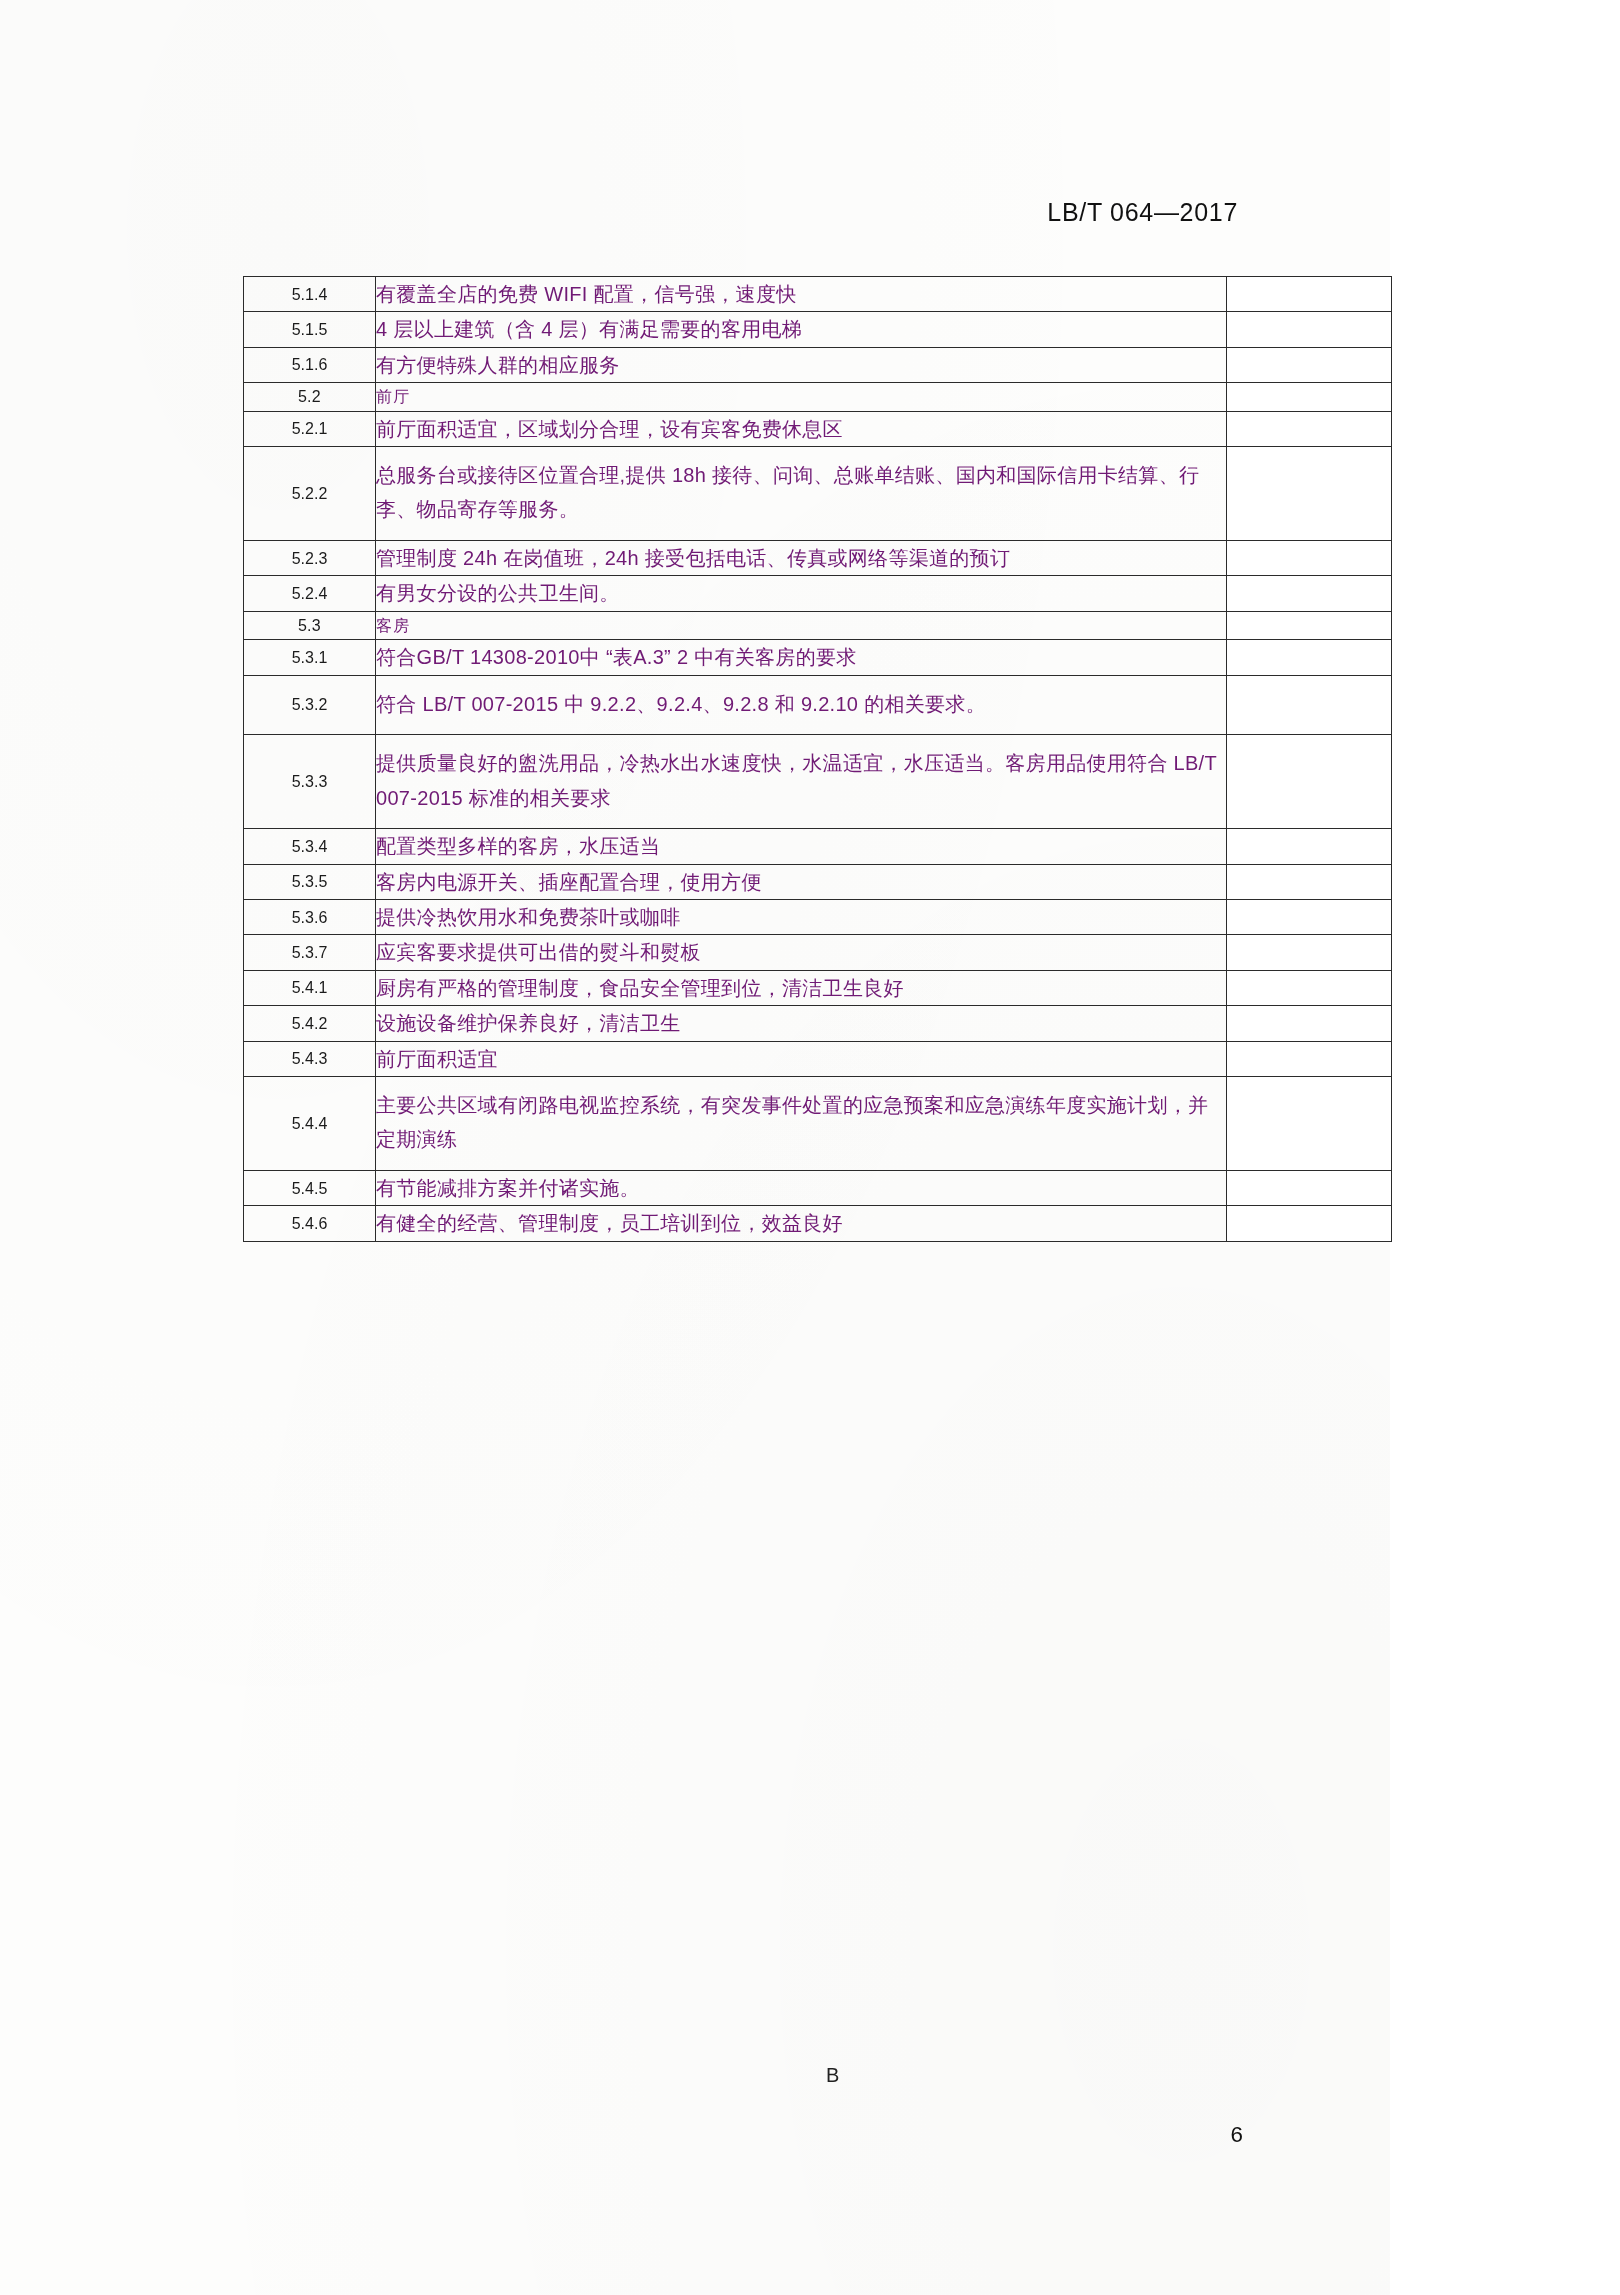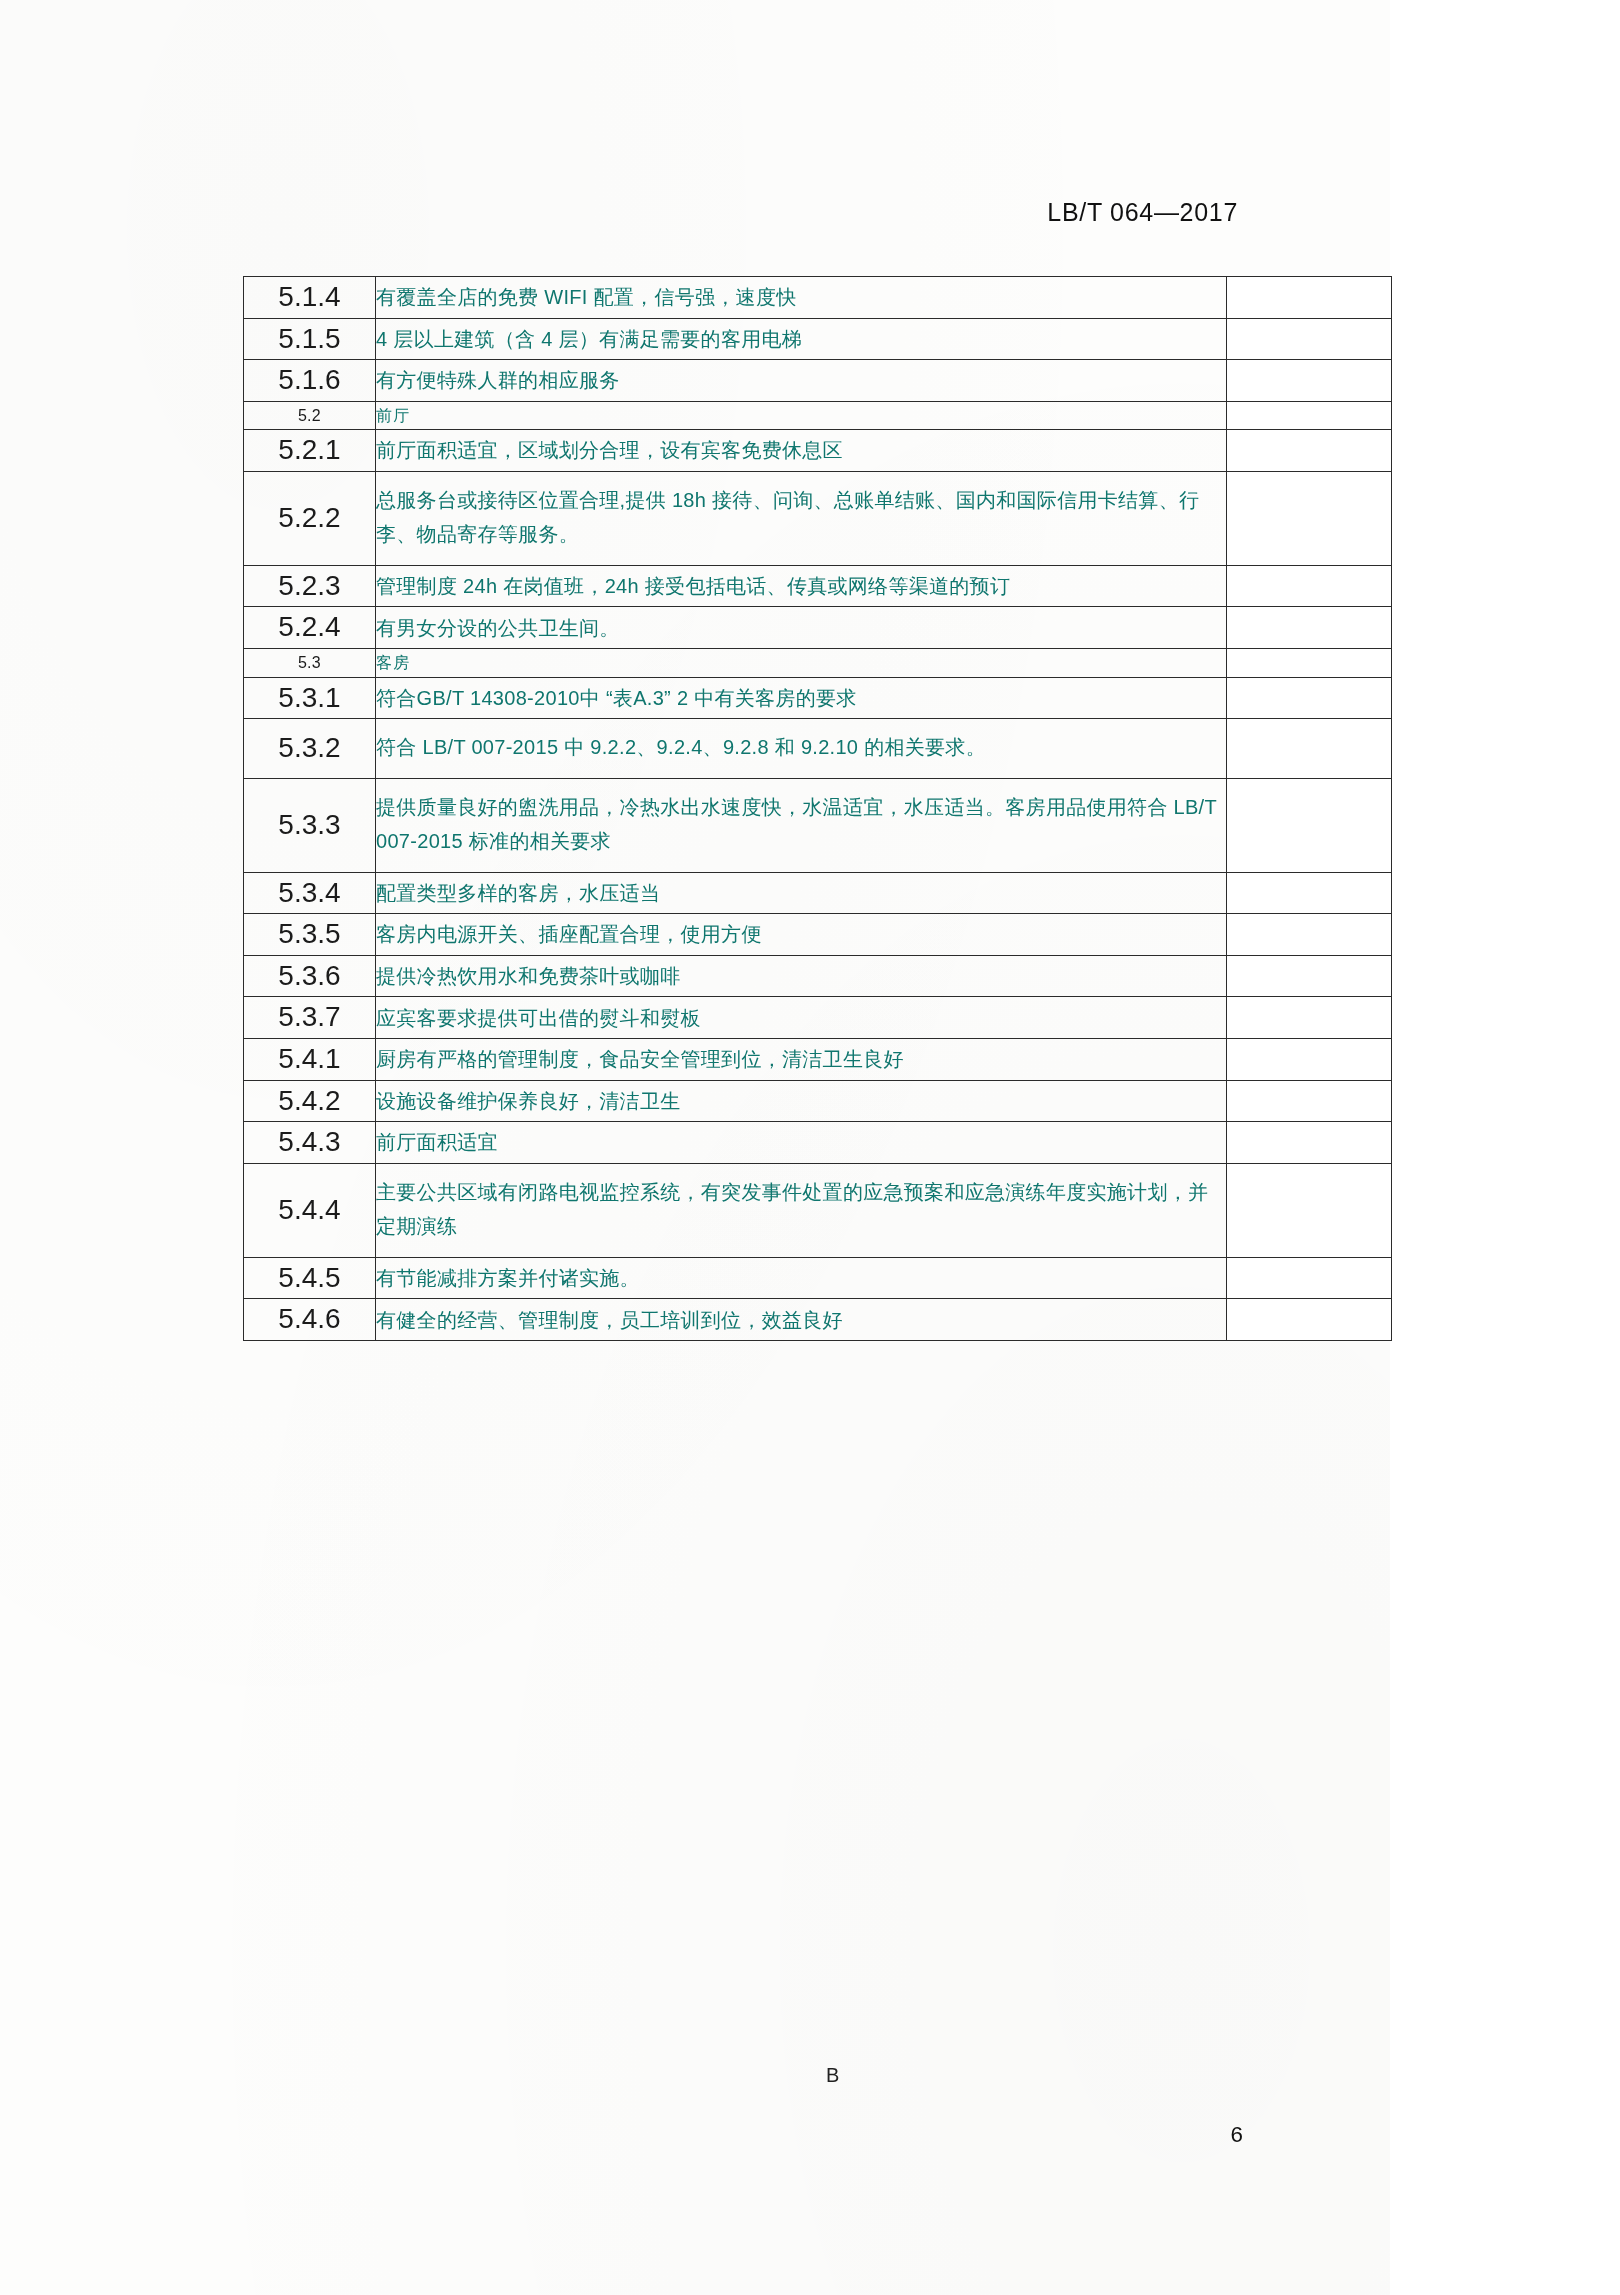--- a/index.html
+++ b/index.html
@@ -58,29 +58,29 @@
     vertical-align: middle;
     padding: 0;
   }
   .col-code { width: 132px; }
   .col-text { width: 851px; }
   .col-mark { width: 165px; }
 
   .cell-code {
     text-align: center;
     font-family: "Liberation Sans", sans-serif;
-    font-size: 28px;
+    font-size: 16px;
     color: #1b1b1b;
     padding: 17px 0;
     line-height: 1.45;
   }
   .cell-text {
     font-family: "Liberation Sans", sans-serif;
     font-size: 20px;
-    color: #0f766e;
+    color: #701a75;
     padding: 17px 14.5px 17px 17px;
     line-height: 1.72;
     letter-spacing: 0.3px;
   }
   .cell-mark {
     background: #ffffff;
   }
   tr.section .cell-code,
   tr.section .cell-text {
     font-weight: normal;

